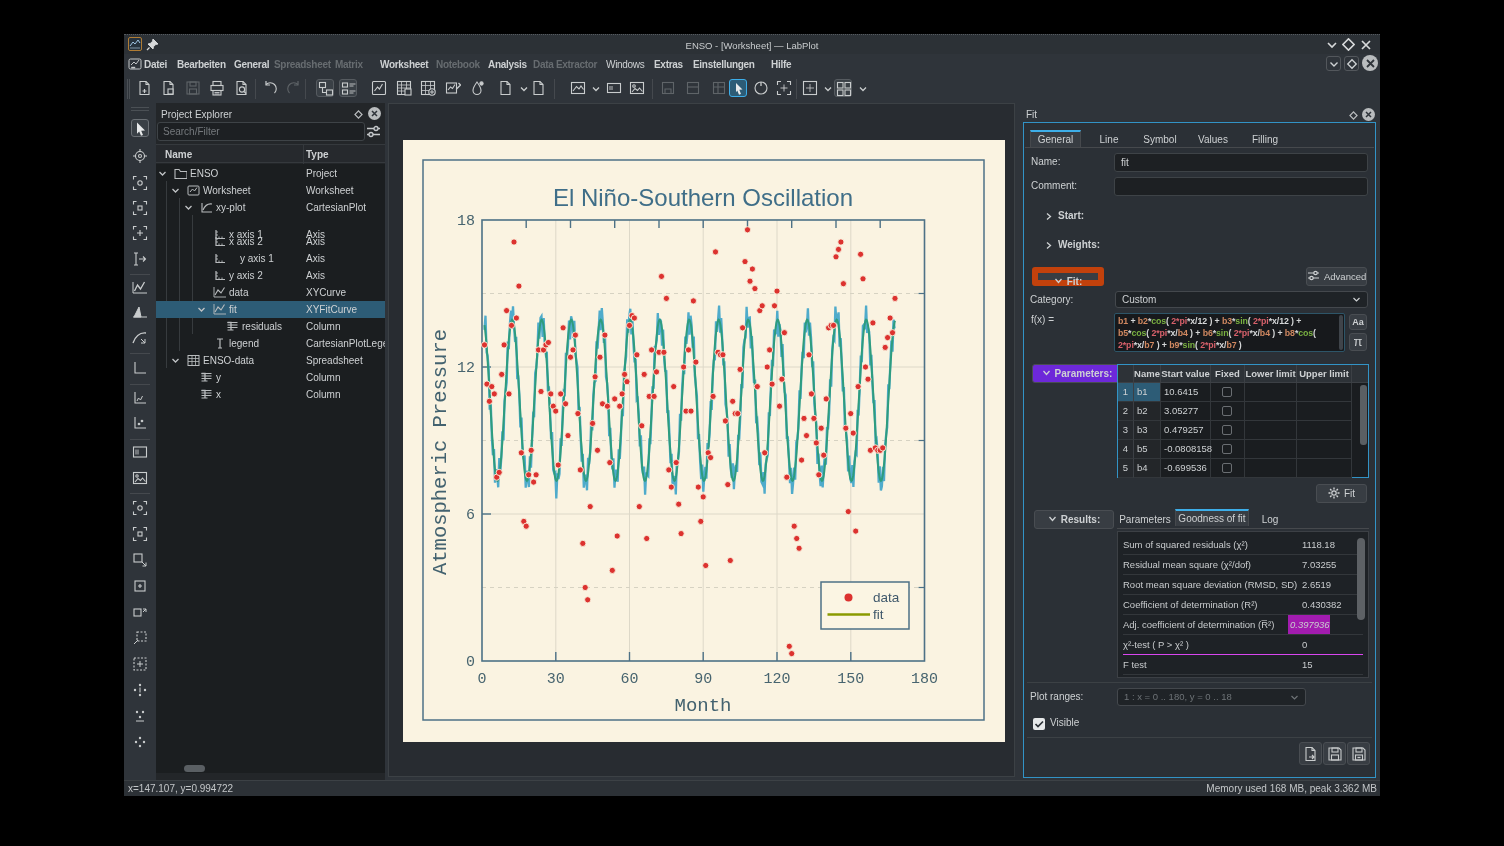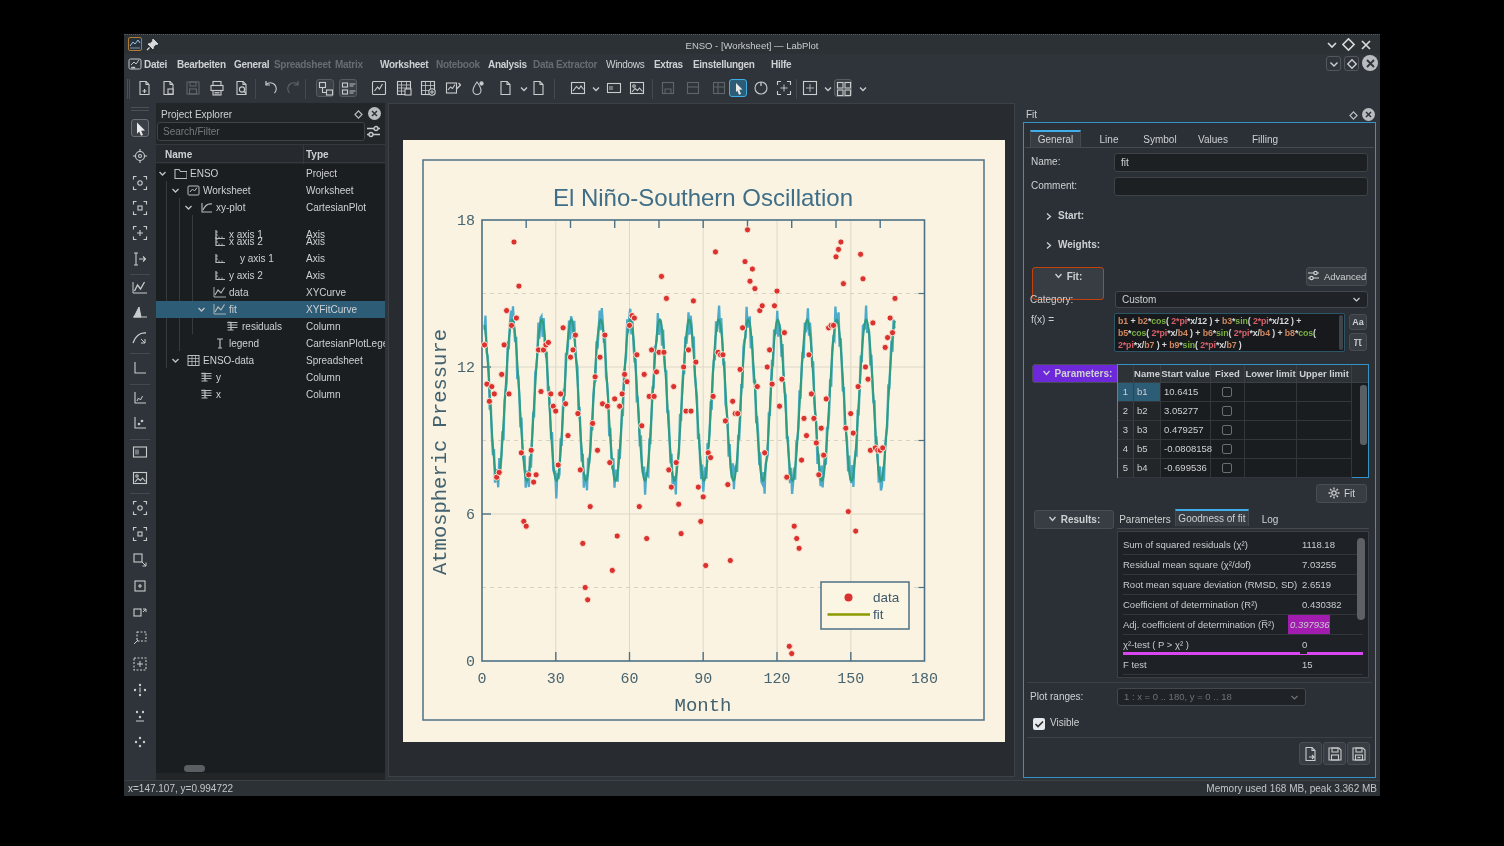--- a/index.html
+++ b/index.html
@@ -1038,21 +1038,21 @@
           <path d="M3 1.5 l3.5 3 -3.5 3" stroke="#ced1d3" stroke-width="1.3" fill="none"></path>
         </svg>
       </div>
       <div class="ab" style="left:36px;top:107px;font-size:10px;color:#ced1d3;font-weight:bold;">Start:</div>
       <div class="ab" style="left:22px;top:138px;">
         <svg width="9" height="9" viewBox="0 0 9 9">
           <path d="M3 1.5 l3.5 3 -3.5 3" stroke="#ced1d3" stroke-width="1.3" fill="none"></path>
         </svg>
       </div>
       <div class="ab" style="left:36px;top:136px;font-size:10px;color:#ced1d3;font-weight:bold;">Weights:</div>
-      <div class="ab" style="left:10px;top:164px;width:72px;height:33px;background:#383d43;border:1px solid #c2410c;border-radius:3px;font-size:10px;color:#ced1d3;font-weight:bold;white-space:nowrap;text-align:center;line-height:17px;"><span style="display:inline-block;vertical-align:0px;margin-right:4px;"><svg width="9" height="9" viewBox="0 0 9 9">
+      <div class="ab" style="left:10px;top:164px;width:72px;height:19px;background:#383d43;border:6px solid #c2410c;border-radius:3px;font-size:10px;color:#ced1d3;font-weight:bold;white-space:nowrap;text-align:center;line-height:17px;"><span style="display:inline-block;vertical-align:0px;margin-right:4px;"><svg width="9" height="9" viewBox="0 0 9 9">
             <path d="M1.5 3 l3 3.5 3-3.5" stroke="#ced1d3" stroke-width="1.3" fill="none"></path>
           </svg></span>Fit:</div>
       <div class="ab" style="left:284px;top:164px;width:61px;height:19px;background:#383d43;border:1px solid #494d52;border-radius:3px;font-size:10px;color:#ced1d3;font-weight:bold;white-space:nowrap;font-weight:normal;text-align:center;line-height:17px;font-size:9.5px;"><svg width="13" height="13" viewBox="0 0 13 13" style="display:inline-block;vertical-align:-2px;margin-right:4px;">
           <g stroke="#ced1d3" stroke-width="1.2">
             <path d="M1 4 h11 M1 9 h11"></path>
             <circle cx="8.5" cy="4" r="1.7" fill="#383d43"></circle>
             <circle cx="4.5" cy="9" r="1.7" fill="#383d43"></circle>
           </g>
         </svg>Advanced</div>
       <div class="ab" style="left:8px;top:191px;font-size:10px;color:#ced1d3;">Category:</div>
@@ -1133,21 +1133,21 @@
       <div class="ab" style="left:96px;top:409px;width:54px;height:17px;font-size:10px;color:#ced1d3;text-align:center;line-height:15px;">Parameters</div>
       <div class="ab" style="left:153px;top:406px;width:74px;background:#383d43;border:1px solid #46494d;border-bottom:none;border-top:2px solid #3daee9;height:17px;font-size:10px;color:#ced1d3;text-align:center;line-height:16px;">Goodness of fit</div>
       <div class="ab" style="left:234px;top:409px;width:28px;height:17px;font-size:10px;color:#ced1d3;text-align:center;line-height:15px;">Log</div>
       <div class="ab" style="left:95px;top:425px;width:252px;height:1px;background:#46494d;"></div>
       <div class="ab" style="left:95px;top:428px;width:252px;height:147px;background:#1e2226;border:1px solid #3c4045;">
         <div style="position:absolute;left:5px;top:3px;width:240px;height:20px;border-bottom:1px solid #33373b;font-size:9.5px;color:#c9ccce;line-height:19px;white-space:nowrap;">Sum of squared residuals (χ²)<span style="position:absolute;left:177px;background:#1e2226;padding-left:2px;">1118.18</span></div>
         <div style="position:absolute;left:5px;top:23px;width:240px;height:20px;border-bottom:1px solid #33373b;font-size:9.5px;color:#c9ccce;line-height:19px;white-space:nowrap;">Residual mean square (χ²/dof)<span style="position:absolute;left:177px;background:#1e2226;padding-left:2px;">7.03255</span></div>
         <div style="position:absolute;left:5px;top:43px;width:240px;height:20px;border-bottom:1px solid #33373b;font-size:9.5px;color:#c9ccce;line-height:19px;white-space:nowrap;">Root mean square deviation (RMSD, SD)<span style="position:absolute;left:177px;background:#1e2226;padding-left:2px;">2.6519</span></div>
         <div style="position:absolute;left:5px;top:63px;width:240px;height:20px;border-bottom:1px solid #33373b;font-size:9.5px;color:#c9ccce;line-height:19px;white-space:nowrap;">Coefficient of determination (R²)<span style="position:absolute;left:177px;background:#1e2226;padding-left:2px;">0.430382</span></div>
         <div style="position:absolute;left:5px;top:83px;width:240px;height:20px;border-bottom:1px solid #33373b;font-size:9.5px;color:#c9ccce;line-height:19px;white-space:nowrap;">Adj. coefficient of determination (R̅²)<span style="position:absolute;left:165px;background:#a21caf;padding-left:2px;font-style:italic;">0.397936</span></div>
-        <div style="position:absolute;left:5px;top:103px;width:240px;height:20px;border-bottom:3px solid #d946ef;font-size:9.5px;color:#c9ccce;line-height:19px;white-space:nowrap;">χ²-test ( P &gt; χ² )<span style="position:absolute;left:177px;background:#1e2226;padding-left:2px;">0</span></div>
+        <div style="position:absolute;left:5px;top:103px;width:240px;height:20px;border-bottom:1px solid #d946ef;font-size:9.5px;color:#c9ccce;line-height:19px;white-space:nowrap;">χ²-test ( P &gt; χ² )<span style="position:absolute;left:177px;background:#1e2226;padding-left:2px;">0</span></div>
         <div style="position:absolute;left:5px;top:123px;width:240px;height:20px;border-bottom:1px solid #33373b;font-size:9.5px;color:#c9ccce;line-height:19px;white-space:nowrap;">F test<span style="position:absolute;left:177px;background:#1e2226;padding-left:2px;">15</span></div>
         <div style="position:absolute;right:3px;top:6px;width:8px;height:82px;background:#5d6165;border-radius:4px;"></div>
       </div>
       <div class="ab" style="left:5px;top:579px;width:345px;height:1px;background:#3c4145;"></div>
       <div class="ab" style="left:8px;top:588px;font-size:10px;color:#ced1d3;">Plot ranges:</div>
       <div class="ab" style="left:95px;top:585px;width:189px;height:18px;background:#1f2327;border:1px solid #44484d;border-radius:3px;color:#ced1d3;font-size:10px;color:#6e7377;line-height:16px;padding-left:6px;"><span style="font-size:9.5px;">1 : x = 0 .. 180, y = 0 .. 18</span><span style="position:absolute;right:6px;top:5px;">
           <svg width="9" height="8" viewBox="0 0 9 8">
             <path d="M1.5 2 l3 3 3-3" stroke="#6e7377" stroke-width="1.2" fill="none"></path>
           </svg>
         </span></div>

